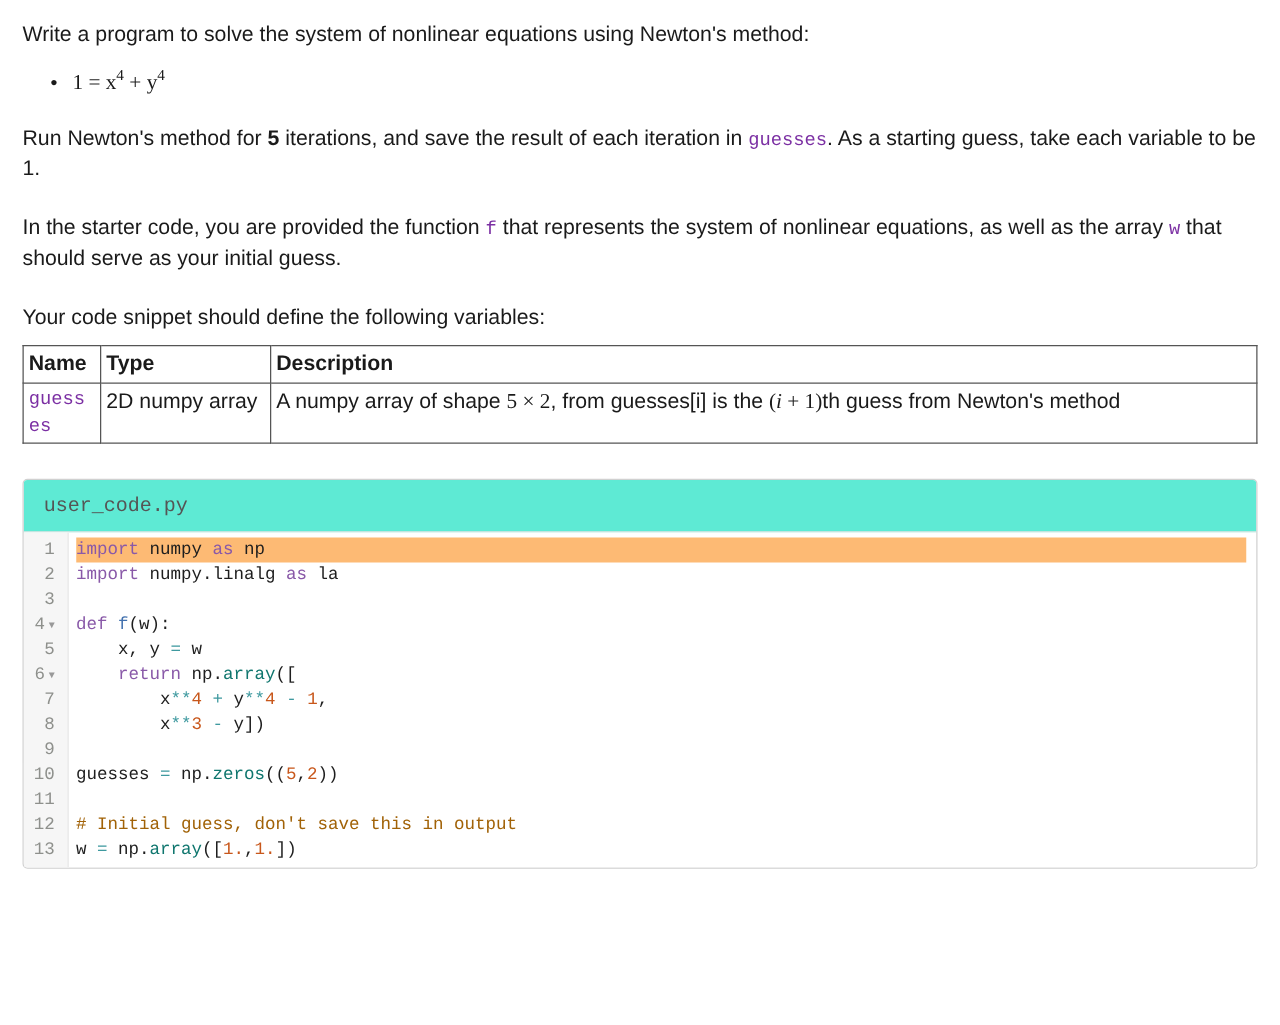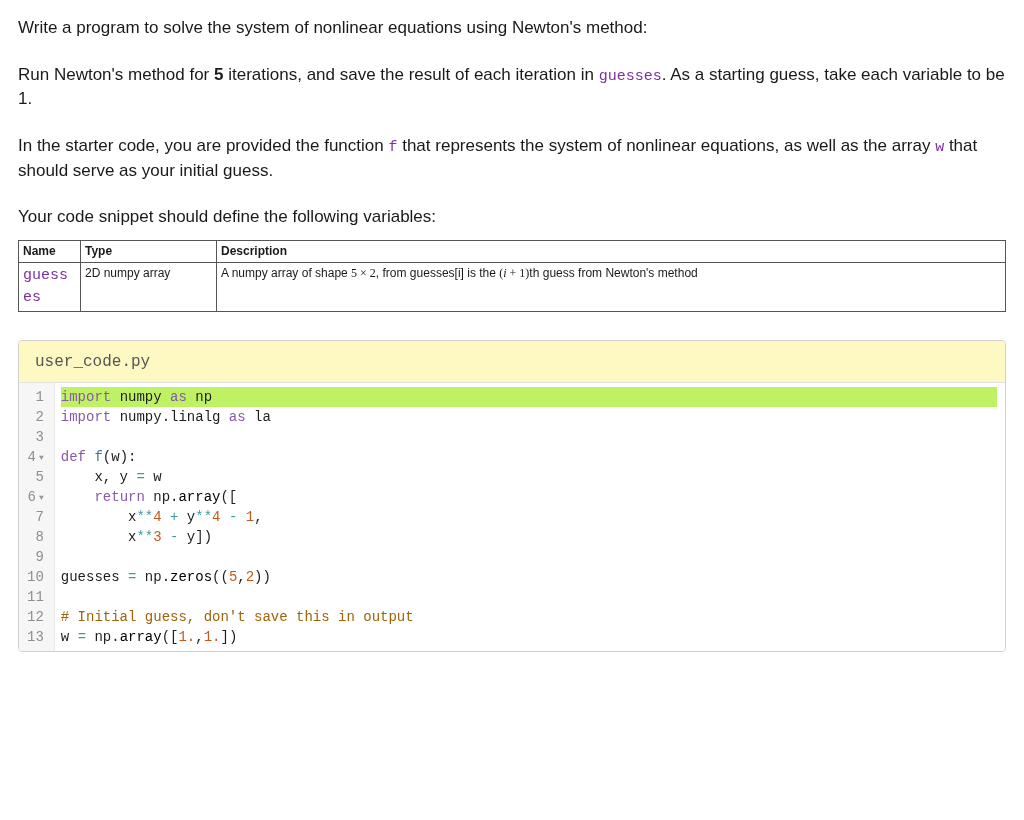--- a/index.html
+++ b/index.html
@@ -66,21 +66,21 @@
       border-collapse: collapse;
       width: 100%;
       margin-top: 4px;
       margin-bottom: 28px;
     }
     .var-table th, .var-table td {
       border: 1px solid #555;
       padding: 2px 4px;
       text-align: left;
       vertical-align: top;
-      font-size: 12px;
+      font-size: 17px;
     }
     .var-table th {
       font-weight: 700;
     }
     .var-table .name-cell {
       color: #7b2fa3;
       font-family: Menlo, Consolas, "Courier New", monospace;
       font-size: 15px;
       width: 62px;
       word-break: break-all;
@@ -100,21 +100,21 @@
       border-radius: 4px;
       background: #ffffff;
       overflow: hidden;
     }
     .code-filename {
       padding: 10px 16px 8px 16px;
       font-family: Menlo, Consolas, "Courier New", monospace;
       font-size: 16px;
       color: #555;
       border-bottom: 1px solid #e3e3e3;
-      background: #fef9c3;
+      background: #5eead4;
     }
     .code-body {
       display: flex;
       font-family: Menlo, Consolas, "Courier New", monospace;
       font-size: 14px;
       background: #ffffff;
     }
     .gutter {
       background: #f6f6f6;
       color: #8e908c;
@@ -139,35 +139,40 @@
       flex: 1;
       padding: 4px 8px 4px 6px;
       line-height: 20px;
       white-space: pre;
       color: #1e1e1e;
     }
     .code-line {
       height: 20px;
     }
     .code-line.hl {
-      background: #bef264;
+      background: #fdba74;
     }
     .kw { color: #8959a8; }
-    .fn { color: #000000; }
+    .fn { color: #0f766e; }
     .comment { color: #a16207; }
     .num { color: #c8571b; }
     .op { color: #3e999f; }
     .def { color: #4271ae; }
   </style>
 </head>
 <body>
 
 <p class="prompt-intro">Write a program to solve the system of nonlinear equations using Newton's method:</p>
 
 <ul class="equations-list">
+  <li>
+    <span class="math">1</span>
+    <span class="math"> = </span>
+    <span class="math">x<sup>4</sup> + y<sup>4</sup></span>
+  </li>
 </ul>
 
 <p class="para">
   <span>Run Newton's method for </span><strong>5</strong><span> iterations, and save the result of each iteration in </span><code class="inline">guesses</code><span>. As a starting guess, take each variable to be 1.</span>
 </p>
 
 <p class="para">
   <span>In the starter code, you are provided the function </span><code class="inline alt">f</code><span> that represents the system of nonlinear equations, as well as the array </span><code class="inline alt">w</code><span> that should serve as your initial guess.</span>
 </p>
 

